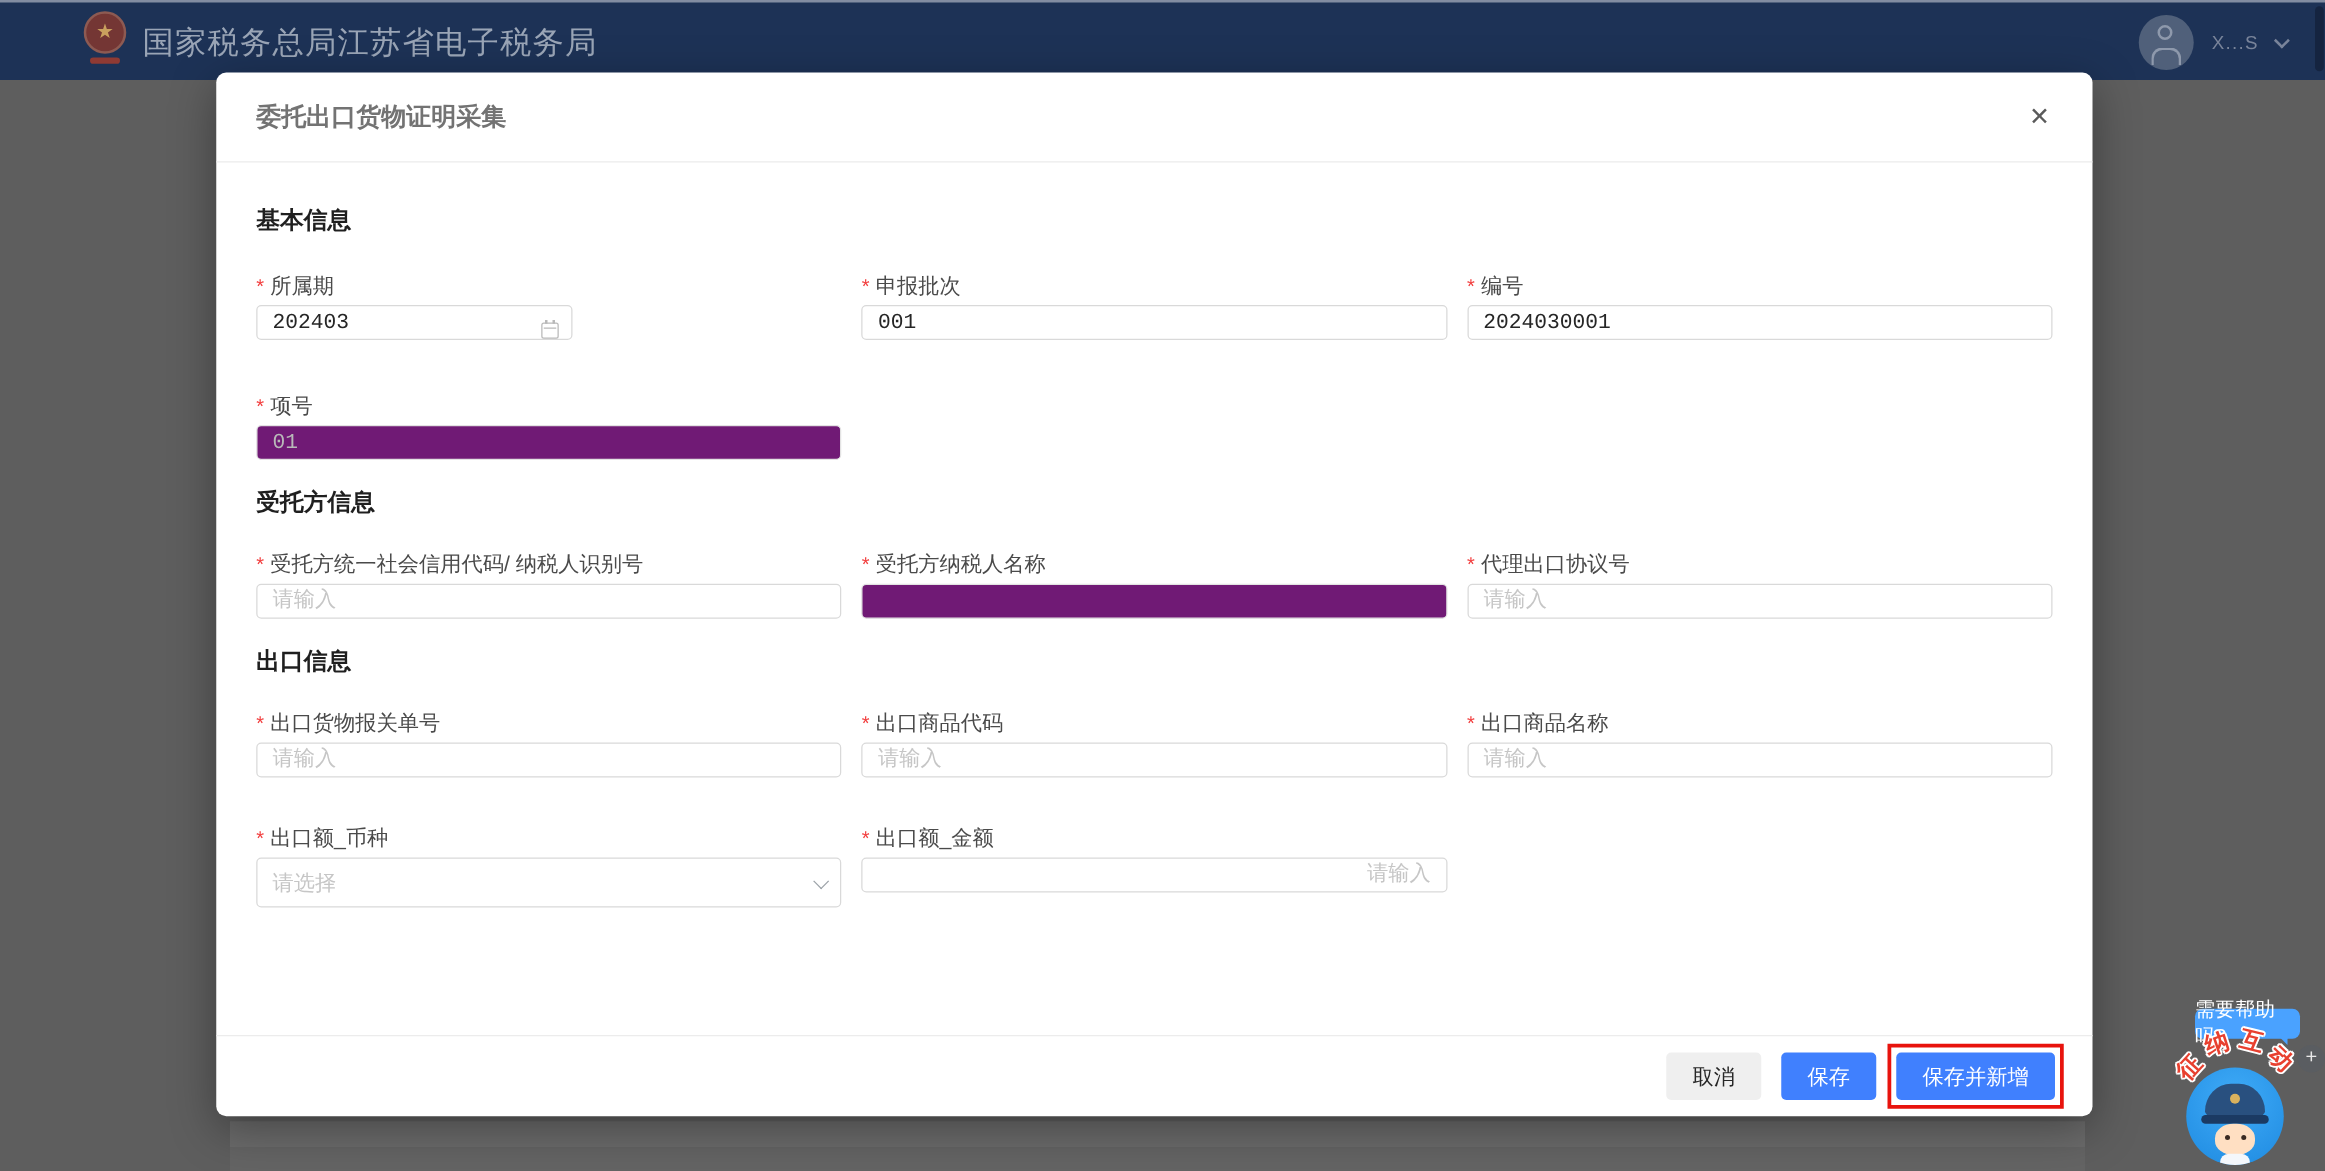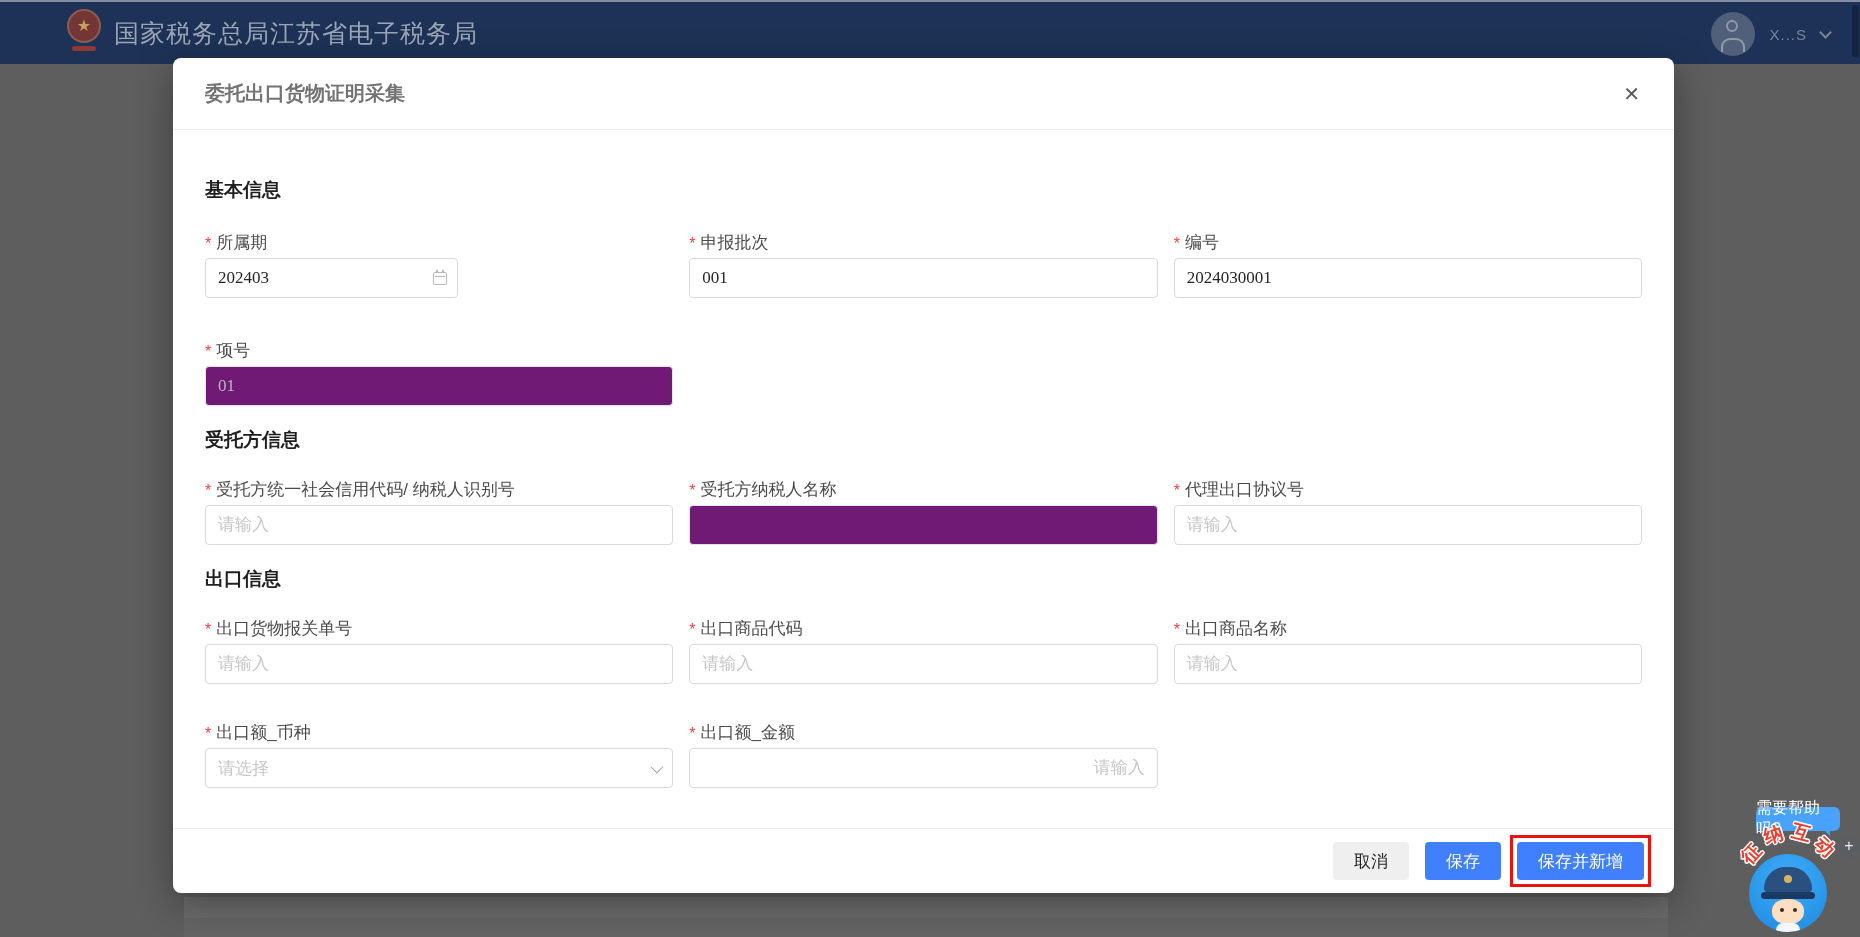--- a/index.html
+++ b/index.html
@@ -43,35 +43,35 @@
   }
   .modal-head {
     height:72px; flex:0 0 72px; display:flex; align-items:center;
     padding:0 30px 0 32px; border-bottom:1px solid #ececec;
   }
   .modal-title { font-size:20px; font-weight:bold; color:#737373; }
   .modal-close { margin-left:auto; font-size:20px; color:#5a5a5a; cursor:pointer; line-height:1; padding:4px; }
 
   .modal-body { flex:1 1 auto; padding:0 32px; overflow:hidden; }
   .section-title { font-size:19px; font-weight:bold; color:#1f1f1f; }
-  .st-1 { margin-top:47px; }
+  .st-1 { margin-top:33px; }
   .st-2 { margin-top:21px; }
   .st-3 { margin-top:21px; }
 
   .frow { display:grid; grid-template-columns:repeat(3,1fr); column-gap:16px; }
   .r1 { margin-top:27px; } .r2 { margin-top:40px; }
   .r3 { margin-top:24px; } .r4 { margin-top:24px; } .r5 { margin-top:36px; }
 
   .flabel { display:flex; align-items:center; height:24px; margin-bottom:4px; font-size:17px; color:#4a4a4a; }
   .req { color:#f23d3d; margin-right:5px; font-size:16px; transform:translateY(2px); }
 
   .tinput {
-    width:100%; height:40px; border:1px solid #d9d9d9; border-radius:4px;
+    width:100%; height:28px; border:1px solid #d9d9d9; border-radius:4px;
     padding:0 12px; font-size:17px; color:#262626; outline:none; background:#fff;
-    font-family:Liberation Serif, serif;
+    font-family:Liberation Mono, monospace;
   }
   .tinput::placeholder { color:#c6c6c6; }
   .tinput:disabled { background:#701a75; border-color:#e3e3e3; color:#b9b9b9; }
   .align-right { text-align:right; }
 
   .date-wrap { position:relative; width:253px; }
   .date-wrap .tinput { padding-right:34px; }
   .cal-icon { position:absolute; right:11px; top:14px; width:14px; height:13px; border:1.5px solid #b9b9b9; border-radius:2px; }
   .cal-icon::before { content:""; position:absolute; left:1px; right:1px; top:2.5px; height:1.5px; background:#b9b9b9; }
   .cal-icon::after { content:""; position:absolute; top:-3.5px; left:2px; width:2px; height:3px; background:#b9b9b9; box-shadow:6px 0 #b9b9b9; }

